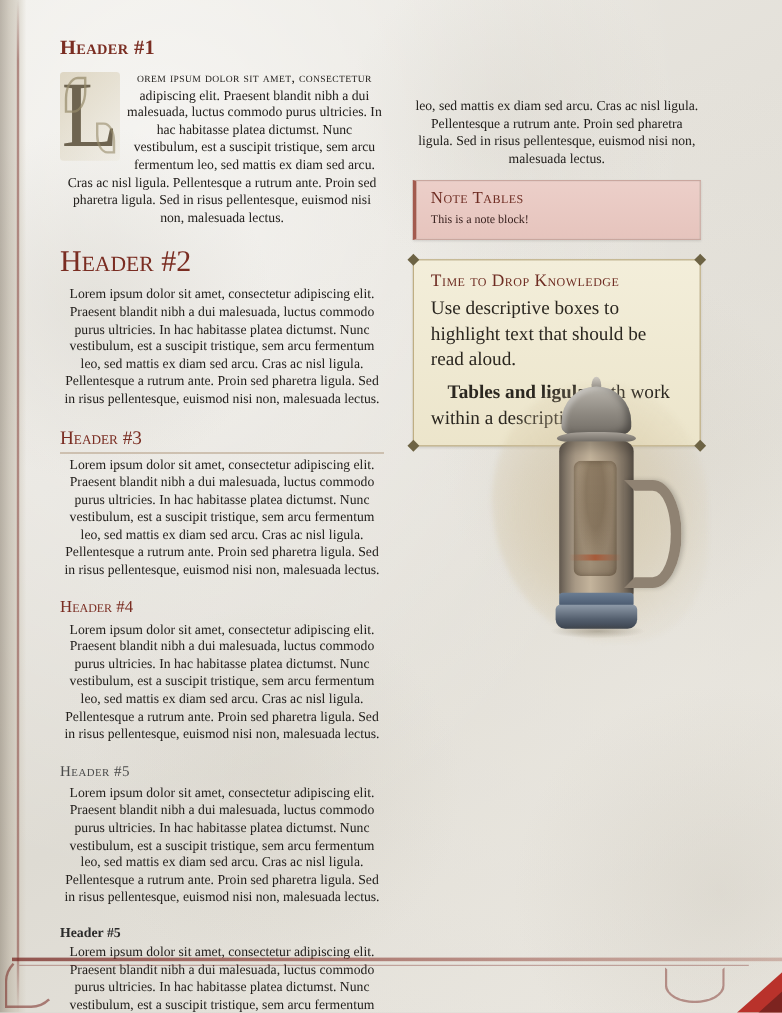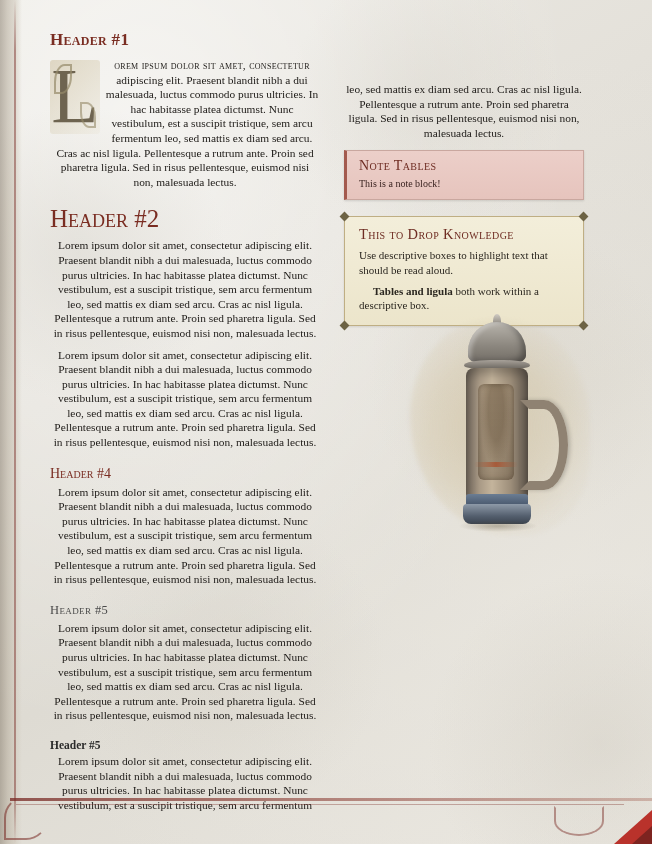--- a/index.html
+++ b/index.html
@@ -275,21 +275,21 @@
   .desc-corner-br { right: -4px; bottom: -4px; }
   .desc-title {
     font-family: "Liberation Serif", serif;
     font-variant: small-caps;
     color: #6e2c22;
     font-size: 14.5px;
     margin: 0 0 5px 0;
     letter-spacing: 0.4px;
   }
   .desc-text {
-    font-size: 11px;
+    font-size: 16px;
     color: #2b2720;
     margin: 0 0 7px 0;
     line-height: 1.3;
   }
   .desc-text.indent { text-indent: 14px; margin-bottom: 0; }
   .desc-text b { font-weight: bold; }
 
   
   .illus {
     position: absolute;
@@ -410,20 +410,21 @@
           <span>L</span>
           <span class="leaf"></span>
           <span class="leaf2"></span>
         </div>
         <p class="body"><span class="smallcaps-lead">orem ipsum dolor sit amet, consectetur</span> <span>adipiscing elit. Praesent blandit nibh a dui malesuada, luctus commodo purus ultricies. In hac habitasse platea dictumst. Nunc vestibulum, est a suscipit tristique, sem arcu fermentum leo, sed mattis ex diam sed arcu. Cras ac nisl ligula. Pellentesque a rutrum ante. Proin sed pharetra ligula. Sed in risus pellentesque, euismod nisi non, malesuada lectus.</span></p>
       </div>
 
       <h2 class="h2">Header #2</h2>
       <p class="body">Lorem ipsum dolor sit amet, consectetur adipiscing elit. Praesent blandit nibh a dui malesuada, luctus commodo purus ultricies. In hac habitasse platea dictumst. Nunc vestibulum, est a suscipit tristique, sem arcu fermentum leo, sed mattis ex diam sed arcu. Cras ac nisl ligula. Pellentesque a rutrum ante. Proin sed pharetra ligula. Sed in risus pellentesque, euismod nisi non, malesuada lectus.</p>
 
+      <h3 class="h3">Header #3</h3>
       <p class="body">Lorem ipsum dolor sit amet, consectetur adipiscing elit. Praesent blandit nibh a dui malesuada, luctus commodo purus ultricies. In hac habitasse platea dictumst. Nunc vestibulum, est a suscipit tristique, sem arcu fermentum leo, sed mattis ex diam sed arcu. Cras ac nisl ligula. Pellentesque a rutrum ante. Proin sed pharetra ligula. Sed in risus pellentesque, euismod nisi non, malesuada lectus.</p>
 
       <h4 class="h4">Header #4</h4>
       <p class="body">Lorem ipsum dolor sit amet, consectetur adipiscing elit. Praesent blandit nibh a dui malesuada, luctus commodo purus ultricies. In hac habitasse platea dictumst. Nunc vestibulum, est a suscipit tristique, sem arcu fermentum leo, sed mattis ex diam sed arcu. Cras ac nisl ligula. Pellentesque a rutrum ante. Proin sed pharetra ligula. Sed in risus pellentesque, euismod nisi non, malesuada lectus.</p>
 
       <h5 class="h5">Header #5</h5>
       <p class="body">Lorem ipsum dolor sit amet, consectetur adipiscing elit. Praesent blandit nibh a dui malesuada, luctus commodo purus ultricies. In hac habitasse platea dictumst. Nunc vestibulum, est a suscipit tristique, sem arcu fermentum leo, sed mattis ex diam sed arcu. Cras ac nisl ligula. Pellentesque a rutrum ante. Proin sed pharetra ligula. Sed in risus pellentesque, euismod nisi non, malesuada lectus.</p>
 
       <h6 class="h6">Header #5</h6>
       <p class="body">Lorem ipsum dolor sit amet, consectetur adipiscing elit. Praesent blandit nibh a dui malesuada, luctus commodo purus ultricies. In hac habitasse platea dictumst. Nunc vestibulum, est a suscipit tristique, sem arcu fermentum</p>
@@ -434,21 +435,21 @@
       <p class="body">leo, sed mattis ex diam sed arcu. Cras ac nisl ligula. Pellentesque a rutrum ante. Proin sed pharetra ligula. Sed in risus pellentesque, euismod nisi non, malesuada lectus.</p>
 
       <div class="note-block">
         <div class="note-title">Note Tables</div>
         <p class="note-text">This is a note block!</p>
       </div>
 
       <div class="desc-box">
         <span class="desc-corner-bl"></span>
         <span class="desc-corner-br"></span>
-        <div class="desc-title">This to Drop Knowledge</div>
+        <div class="desc-title">Time to Drop Knowledge</div>
         <p class="desc-text">Use descriptive boxes to highlight text that should be read aloud.</p>
         <p class="desc-text indent"><b>Tables and ligula</b><span> both work within a descriptive box.</span></p>
       </div>
     </div>
 
     <div class="illus">
       <div class="stain"></div>
       <div class="stein">
         <span class="knob"></span>
         <span class="lid"></span>

